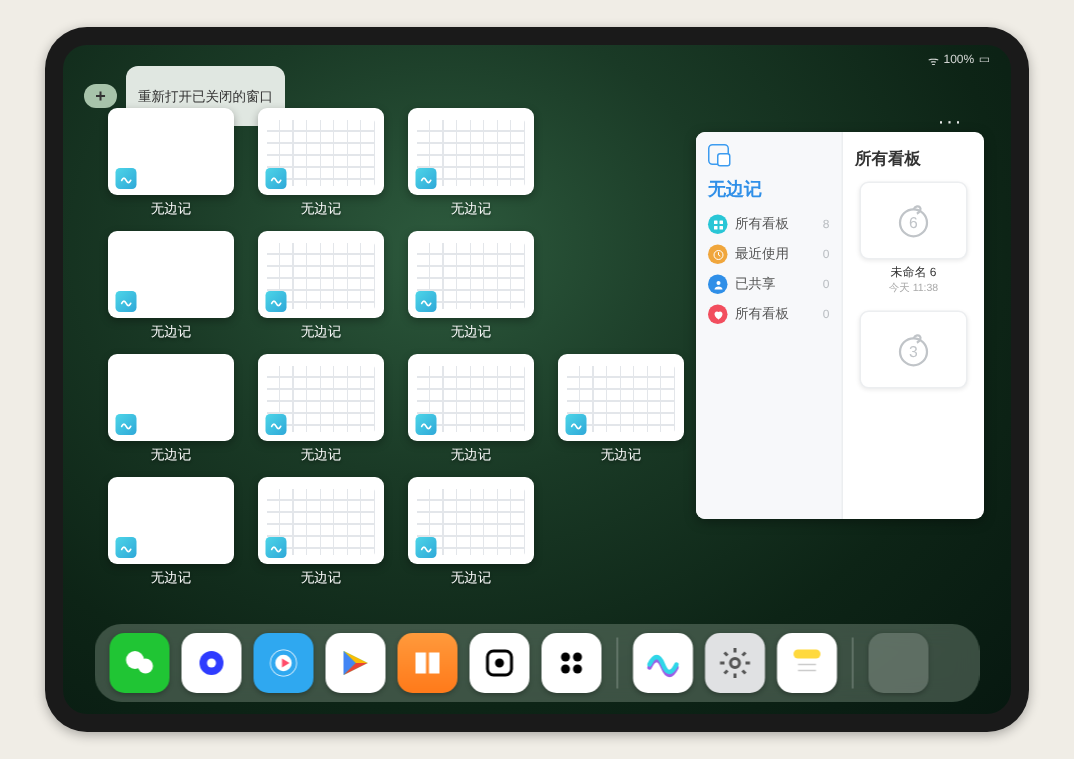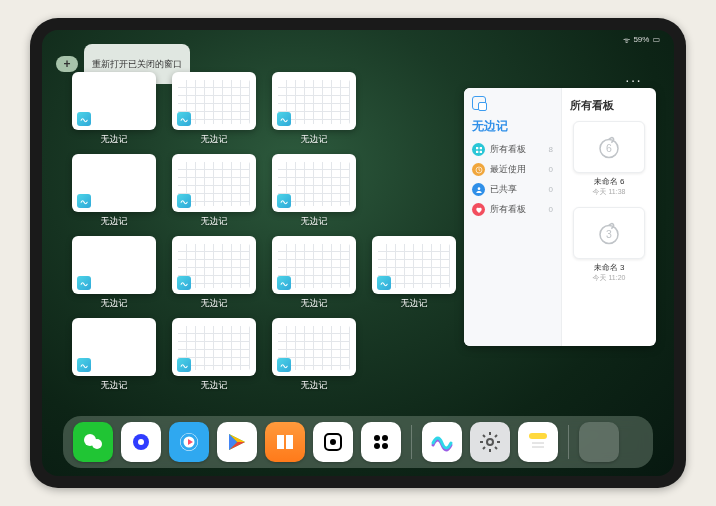--- a/index.html
+++ b/index.html
@@ -221,21 +221,21 @@
   .dock-icon.multi > div { border-radius:4px; }
 </style>
 </head>
 <body>
 
 <div class="ipad">
   <div class="screen">
 
     <div class="statusbar">
       <span class="sb-icon">ᯤ</span>
-      <span class="sb-icon">59%</span>
+      <span class="sb-icon">100%</span>
       <span class="sb-icon">▭</span>
     </div>
 
     <div class="top-controls">
       <div class="plus-btn">+</div>
       <div class="reopen-pill">重新打开已关闭的窗口</div>
     </div>
 
     <div class="app-grid" id="grid">
         <div class="app-tile">
@@ -440,24 +440,20 @@
               </div>
             </div>
             <div class="board-card">
               <div class="board-thumb">
                 <svg viewBox="0 0 40 40">
                   <circle cx="20" cy="22" r="12"></circle>
                   <path d="M20 10c4-6 10 0 3 4"></path>
                   <text x="20" y="27" text-anchor="middle" font-size="14" fill="#c0c4c8" stroke="none">3</text>
                 </svg>
               </div>
-              <div class="board-meta">
-                <div class="board-name">未命名 3</div>
-                <div class="board-time">今天 11:20</div>
-              </div>
             </div>
           </div>
       </div>
     </div>
 
     <div class="dock" id="dock">
         <div class="dock-icon" style="background: rgb(32, 197, 52);">
           <svg viewBox="0 0 24 24" fill="#fff">
             <circle cx="9" cy="10" r="6"></circle>
             <circle cx="16" cy="14" r="5"></circle>

